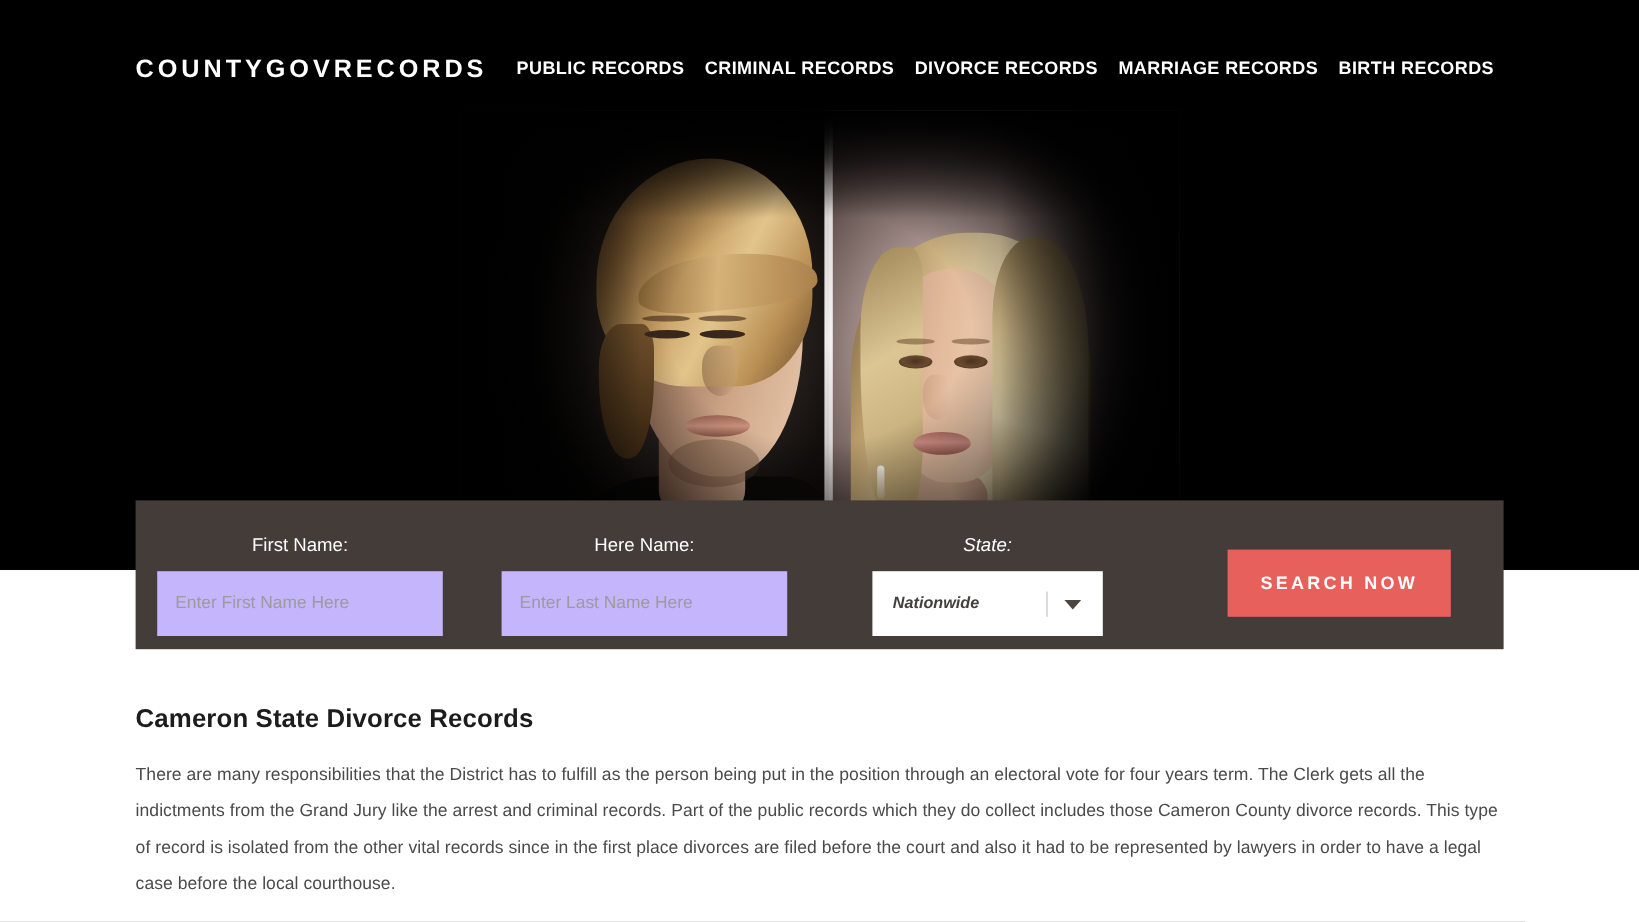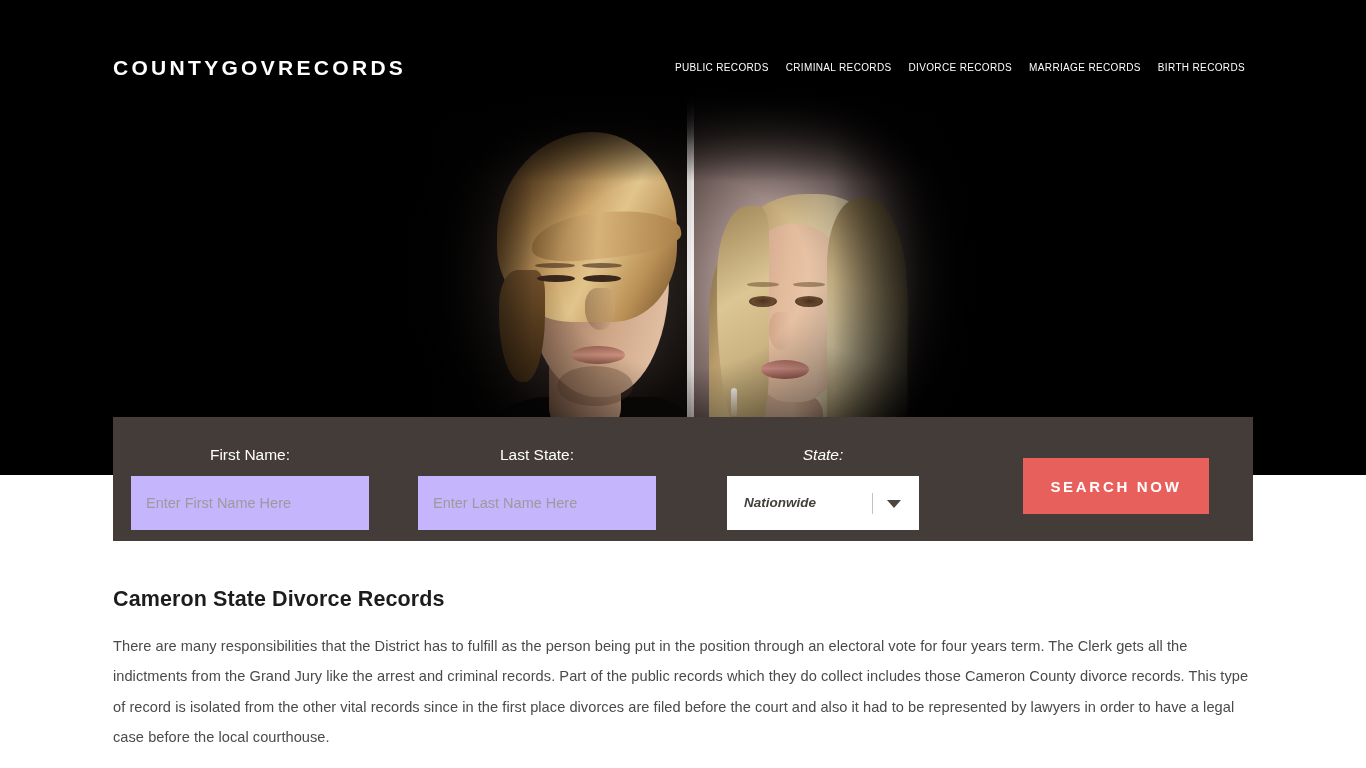--- a/index.html
+++ b/index.html
@@ -28,21 +28,21 @@
     width: 1366px;
     height: 475px;
     background: #000000;
     overflow: hidden;
   }
 
   
   .site-header {
     position: absolute;
     left: 0;
-    top: 10px;
+    top: 0;
     width: 1366px;
     height: 96px;
     z-index: 40;
     display: flex;
     align-items: center;
   }
 
   .logo {
     position: absolute;
     left: 113px;
@@ -60,22 +60,22 @@
     position: absolute;
     right: 121px;
     top: 51px;
     display: flex;
     align-items: center;
     gap: 0;
   }
 
   .nav-link {
     color: #ffffff;
-    font-size: 10px;
-    font-weight: normal;
+    font-size: 15px;
+    font-weight: bold;
     letter-spacing: 0.35px;
     line-height: 14px;
     text-transform: uppercase;
     text-decoration: none;
     white-space: nowrap;
     padding: 0 0 0 0;
     margin-left: 17px;
   }
   .nav-link:first-child { margin-left: 0; }
 
@@ -508,21 +508,21 @@
   </div>
 
   <div class="search-bar">
 
     <div class="field-group first">
       <span class="field-label">First Name:</span>
       <input class="text-input" type="text" placeholder="Enter First Name Here" style="">
     </div>
 
     <div class="field-group last">
-      <span class="field-label">Last State:</span>
+      <span class="field-label">Here Name:</span>
       <input class="text-input" type="text" placeholder="Enter Last Name Here" style="">
     </div>
 
     <div class="field-group state">
       <span class="field-label">State:</span>
       <div class="select-wrap">
         <span class="select-value">Nationwide</span>
         <span class="select-sep"></span>
         <span class="select-arrow"></span>
       </div>

